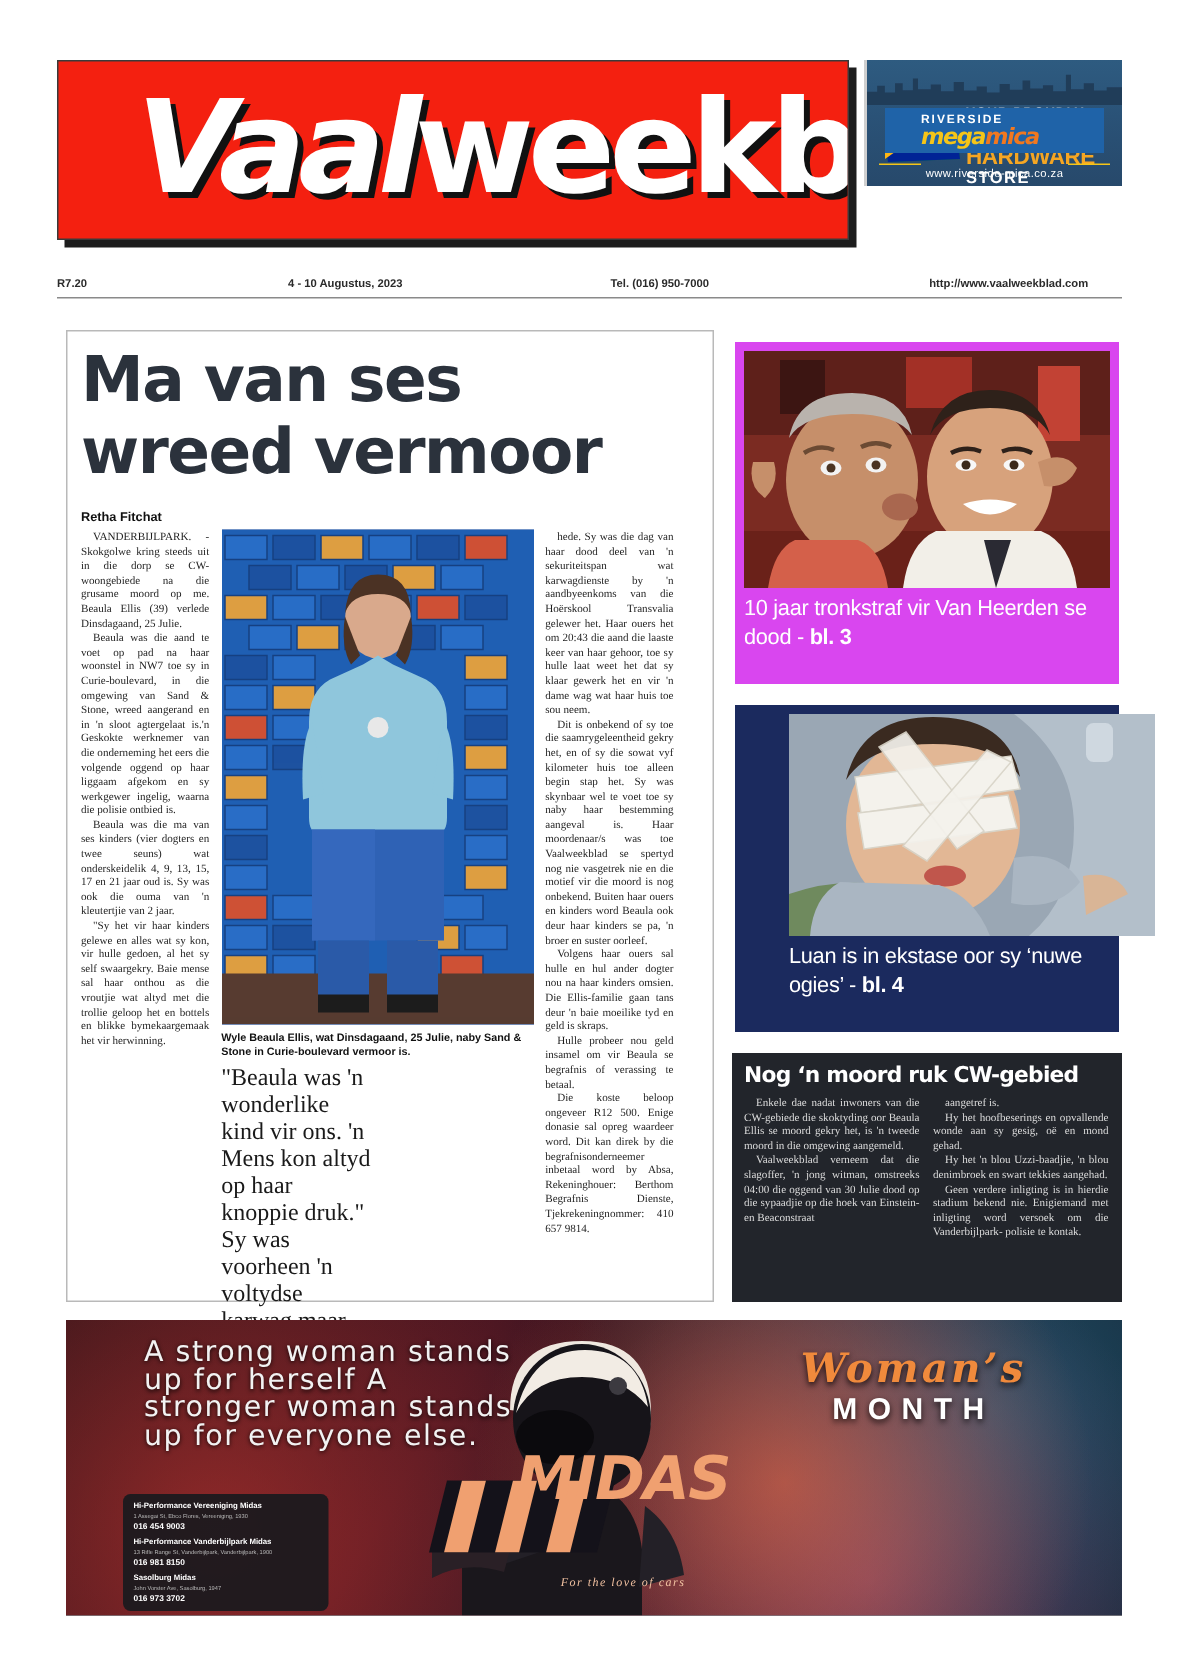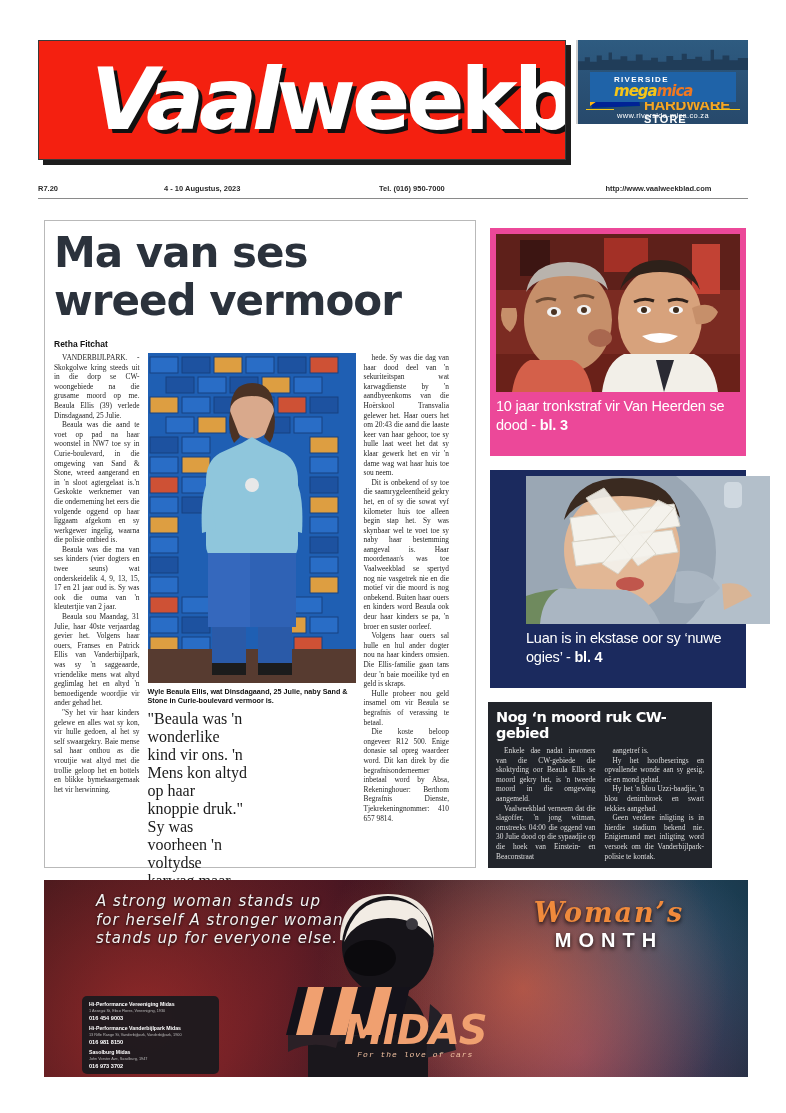--- a/index.html
+++ b/index.html
@@ -107,21 +107,21 @@
   }
 
   
   .infobar {
     position: absolute; left: 38px; top: 184px; width: 710px;
     display: flex; align-items: center;
     font-family: "Liberation Sans", sans-serif;
     font-size: 7.5px; font-weight: 700; color: #2b2b2b;
     border-bottom: 1px solid #8a8a8a; padding-bottom: 5px;
   }
-  .infobar .ib-price { width: 126px; }
+  .infobar .ib-price { width: 154px; }
   .infobar .ib-date  { width: 215px; }
   .infobar .ib-tel   { width: 190px; }
   .infobar .ib-url   { flex: 1; text-align: center; }
 
   
   .main-article {
     position: absolute; left: 44px; top: 220px;
     width: 432px; height: 648px;
     border: 1px solid #b9b9b9;
     background: #fff;
@@ -164,34 +164,34 @@
     color: #111; margin-top: 4px; margin-bottom: 5px;
   }
   .sub-cols { display: flex; gap: 8px; }
   .sub-col { width: 100px; }
 
   
   .teaser {
     position: absolute; width: 256px;
     padding: 6px 6px 4px 6px;
   }
-  .teaser-1 { left: 490px; top: 228px; height: 228px; background: #ec4899; }
+  .teaser-1 { left: 490px; top: 228px; height: 228px; background: #d946ef; }
   .teaser-2 { left: 490px; top: 470px; height: 218px; background: #1b2a5e; padding-left: 36px; }
   .teaser-img { width: 244px; height: 158px; overflow: hidden; position: relative; }
   .teaser-txt {
     font-family: "Liberation Sans", sans-serif;
     font-size: 14.5px; line-height: 19px; color: #ffffff;
     padding-top: 5px; letter-spacing: -.2px;
   }
   .teaser-txt b { font-weight: 700; }
 
   
   .side-article {
     position: absolute; left: 488px; top: 702px;
-    width: 224px; height: 166px;
+    width: 260px; height: 166px;
     background: #22252b; color: #e8e8e8;
     padding: 7px 8px 6px 8px;
   }
   .side-head {
     font-family: "DejaVu Sans", sans-serif;
     font-weight: 700; font-size: 14.5px; color: #ffffff;
     letter-spacing: -.5px; margin-bottom: 5px;
   }
   .side-cols { display: flex; gap: 9px; }
   .side-col { width: 117px; }
@@ -213,24 +213,23 @@
     background:
       radial-gradient(circle at 68% 55%, rgba(255,110,60,.55) 0%, rgba(255,80,40,0) 42%),
       radial-gradient(circle at 14% 72%, rgba(220,60,50,.55) 0%, rgba(220,60,50,0) 48%),
       radial-gradient(circle at 88% 30%, rgba(40,180,220,.35) 0%, rgba(40,180,220,0) 45%),
       radial-gradient(circle at 76% 88%, rgba(235,60,120,.45) 0%, rgba(235,60,120,0) 40%),
       linear-gradient(120deg,#221018 0%,#3a1220 35%,#1d1524 70%,#111522 100%);
   }
   .midas-quote {
     position: absolute; left: 52px; top: 12px; width: 250px;
     font-family: "DejaVu Sans", sans-serif;
-    font-size: 15px; line-height: 18.5px; color: #f2f2f2;
+    font-size: 19px; line-height: 18.5px; color: #f2f2f2;
     letter-spacing: 1px;
     text-shadow: 0 1px 3px rgba(0,0,0,.85);
-    font-style: italic;
   }
   .midas-contacts {
     position: absolute; left: 82px; top: 996px;
   }
   .contact-card {
     width: 137px; height: 78px;
     background: rgba(26,26,30,.93);
     border-radius: 5px;
     padding: 5px 7px;
   }
@@ -268,23 +267,23 @@
   }
   .midas-logo {
     position: absolute; left: 300px; bottom: 18px;
   }
   .midas-word {
     font-family: "DejaVu Sans", sans-serif;
     font-style: italic; font-weight: 700;
     font-size: 40px; color: #f0a070; letter-spacing: -1px; line-height: 40px;
   }
   .midas-tag {
-    font-family: Liberation Mono, monospace;
+    font-family: Liberation Serif, serif;
     font-style: italic; font-size: 8px; color: #f0c0a0;
-    letter-spacing: 1px; text-align: center;
+    letter-spacing: 1px; text-align: center; margin-top: 44px;
   }
   .stripe-block {
     position: absolute; left: 248px; bottom: 42px;
     width: 112px; height: 48px; background: #14121a;
     transform: skewX(-14deg);
     overflow: hidden;
   }
   .stripe { position: absolute; top: 0; width: 16px; height: 48px; background: #f0a070; }
 </style>
 </head>
@@ -334,21 +333,20 @@
   <div class="main-article">
     <div class="headline">Ma van ses wreed vermoor</div>
     <div class="byline">Retha Fitchat</div>
 
     <div class="cols">
 
       <div class="col">
         <p>VANDERBIJLPARK. - Skokgolwe kring steeds uit in die dorp se CW-woongebiede na die grusame moord op me. Beaula Ellis (39) verlede Dinsdagaand, 25 Julie.</p>
         <p>Beaula was die aand te voet op pad na haar woonstel in NW7 toe sy in Curie-boulevard, in die omgewing van Sand &amp; Stone, wreed aangerand en in 'n sloot agtergelaat is.'n Geskokte werknemer van die onderneming het eers die volgende oggend op haar liggaam afgekom en sy werkgewer ingelig, waarna die polisie ontbied is.</p>
         <p>Beaula was die ma van ses kinders (vier dogters en twee seuns) wat onderskeidelik 4, 9, 13, 15, 17 en 21 jaar oud is. Sy was ook die ouma van 'n kleutertjie van 2 jaar.</p>
-        <p>Beaula sou Maandag, 31 Julie, haar 40ste verjaardag gevier het. Volgens haar ouers, Franses en Patrick Ellis van Vanderbijlpark, was sy 'n saggeaarde, vriendelike mens wat altyd geglimlag het en altyd 'n bemoedigende woordjie vir ander gehad het.</p>
         <p>"Sy het vir haar kinders gelewe en alles wat sy kon, vir hulle gedoen, al het sy self swaargekry. Baie mense sal haar onthou as die vroutjie wat altyd met die trollie geloop het en bottels en blikke bymekaargemaak het vir herwinning.</p>
       </div>
 
       <div class="photo-block">
         <div class="lady-photo">
           <svg viewBox="0 0 208 330" width="208" height="330">
             <rect width="208" height="330" fill="#1f54a8"></rect>
             <g opacity="0.95">
               <rect x="0" y="0" width="208" height="330" fill="#2060b4"></rect>
               <g>

